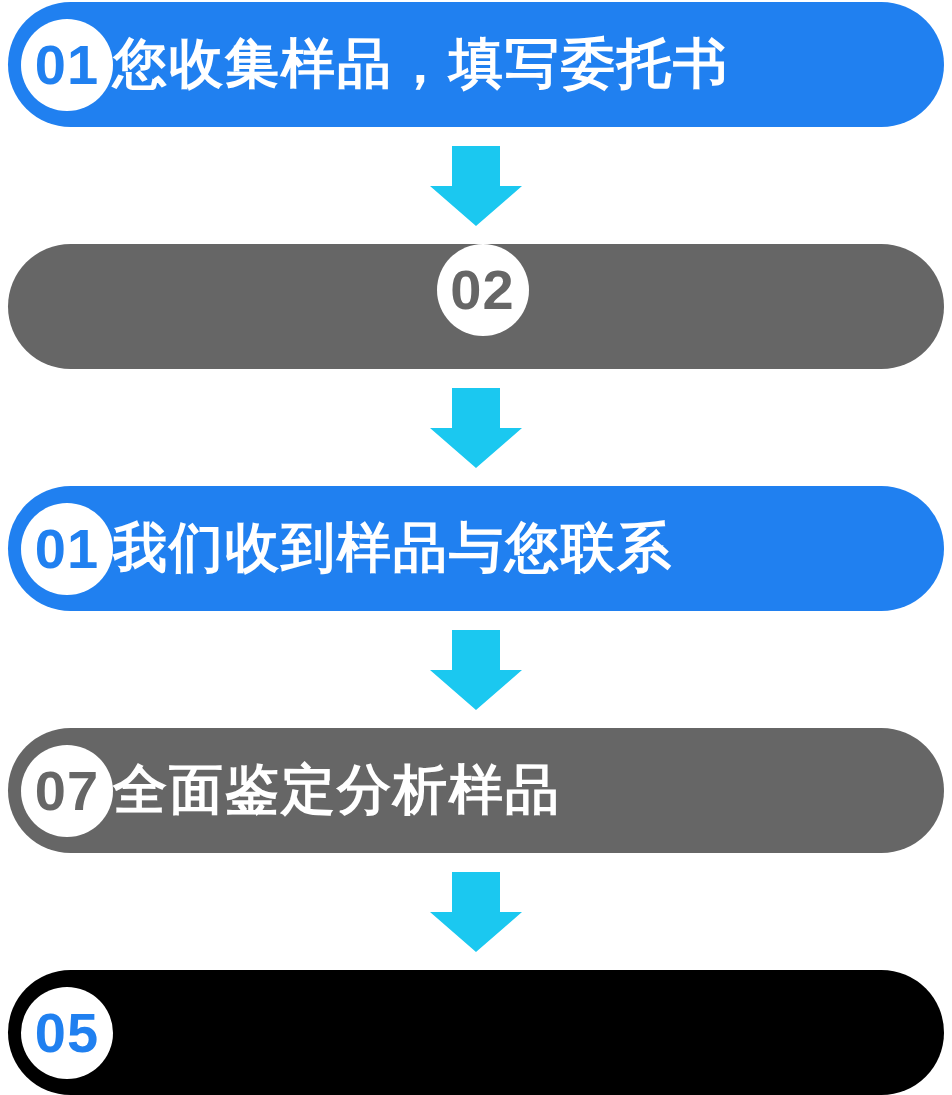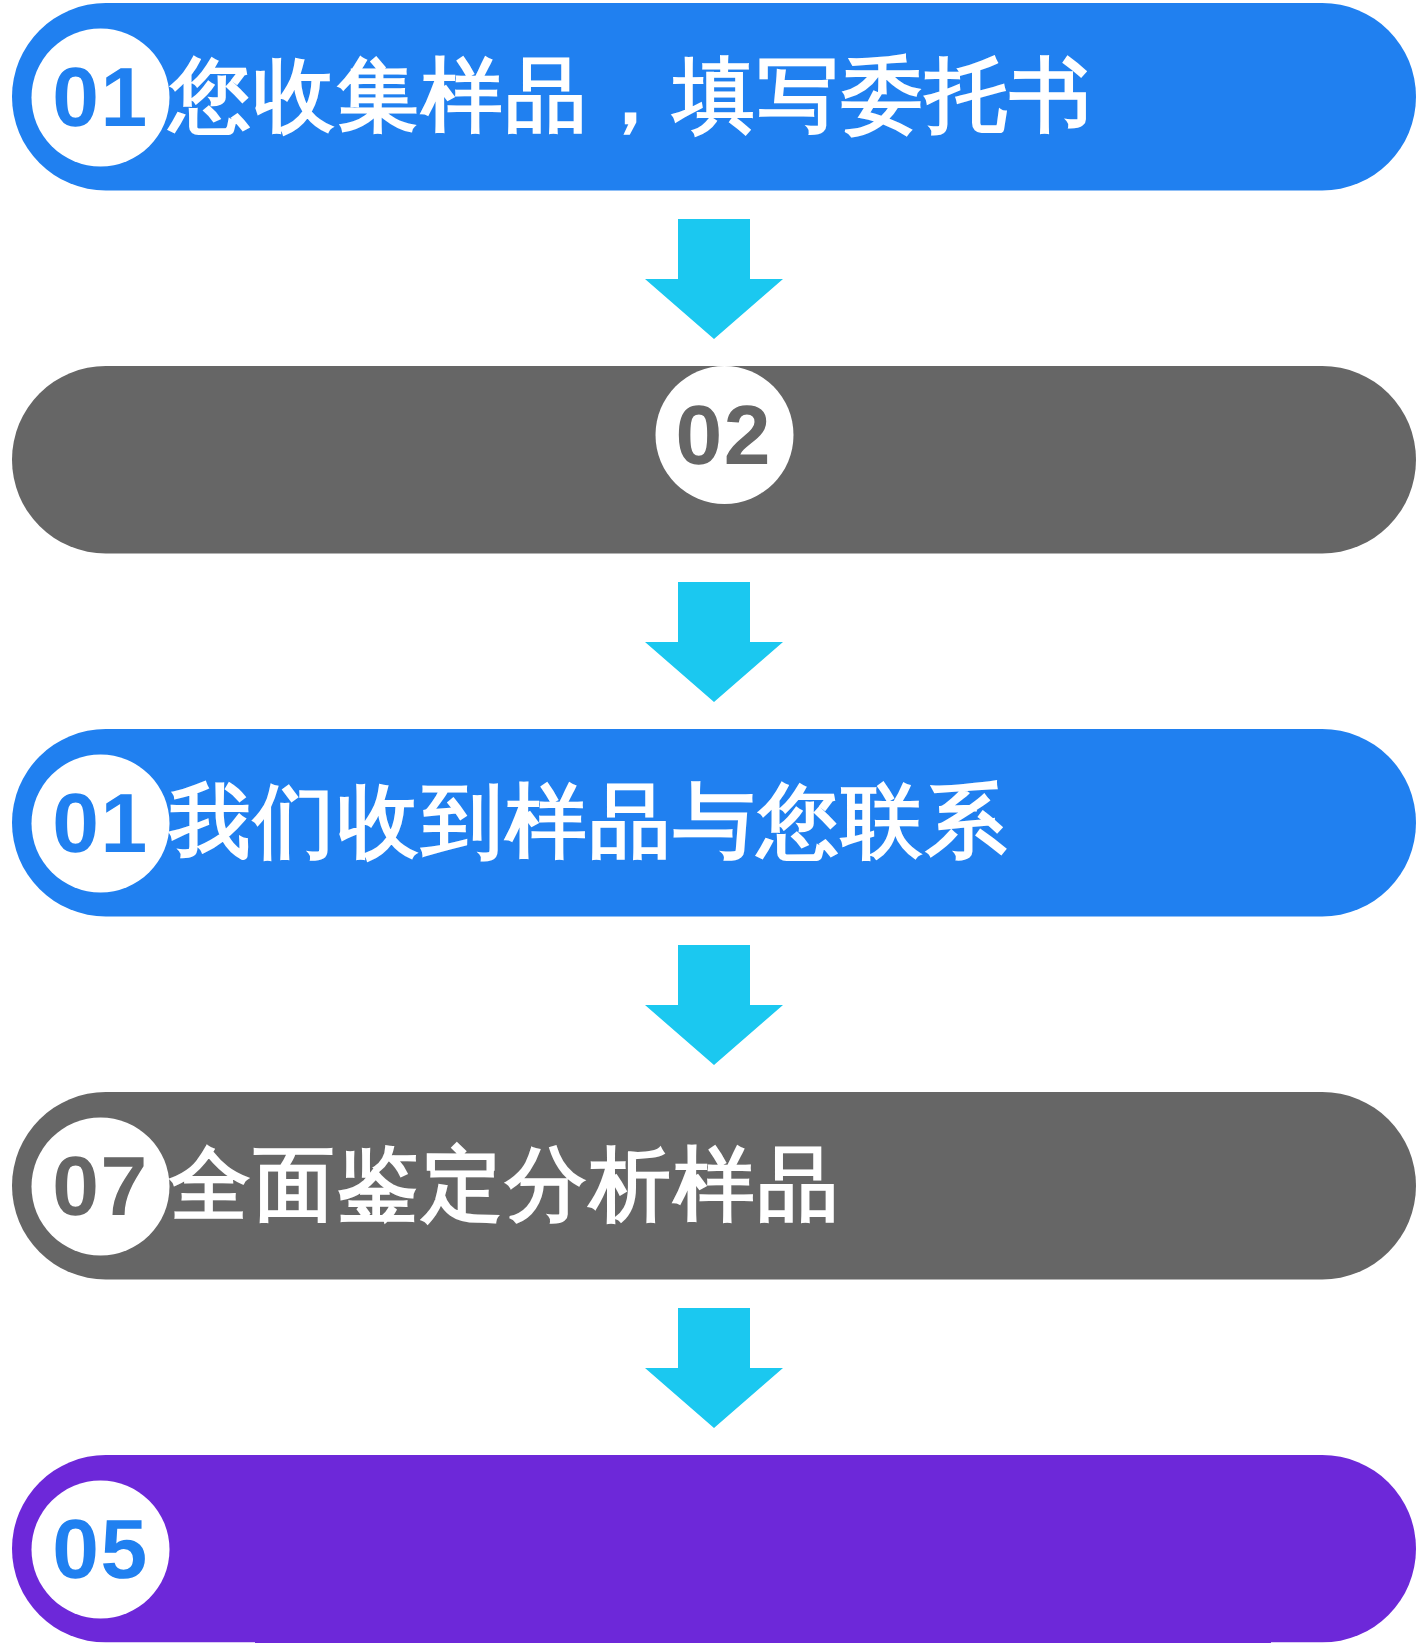--- a/index.html
+++ b/index.html
@@ -111,19 +111,19 @@
     </div>
     <div class="pill-label">全面鉴定分析样品</div>
   </div>
 
   <div class="arrow-wrap">
     <svg width="96" height="80" viewBox="0 0 96 80">
       <path d="M24 0 L72 0 L72 40 L94 40 L48 80 L2 40 L24 40 Z" style="fill: rgb(27, 200, 240);"></path>
     </svg>
   </div>
 
-  <div class="pill" style="background: #6d28d9;">
+  <div class="pill" style="background: #000000;">
     <div class="num-badge">
       <span style="color: rgb(32, 128, 240);">05</span>
     </div>
   </div>
 
 </div>
 
 </body></html>

